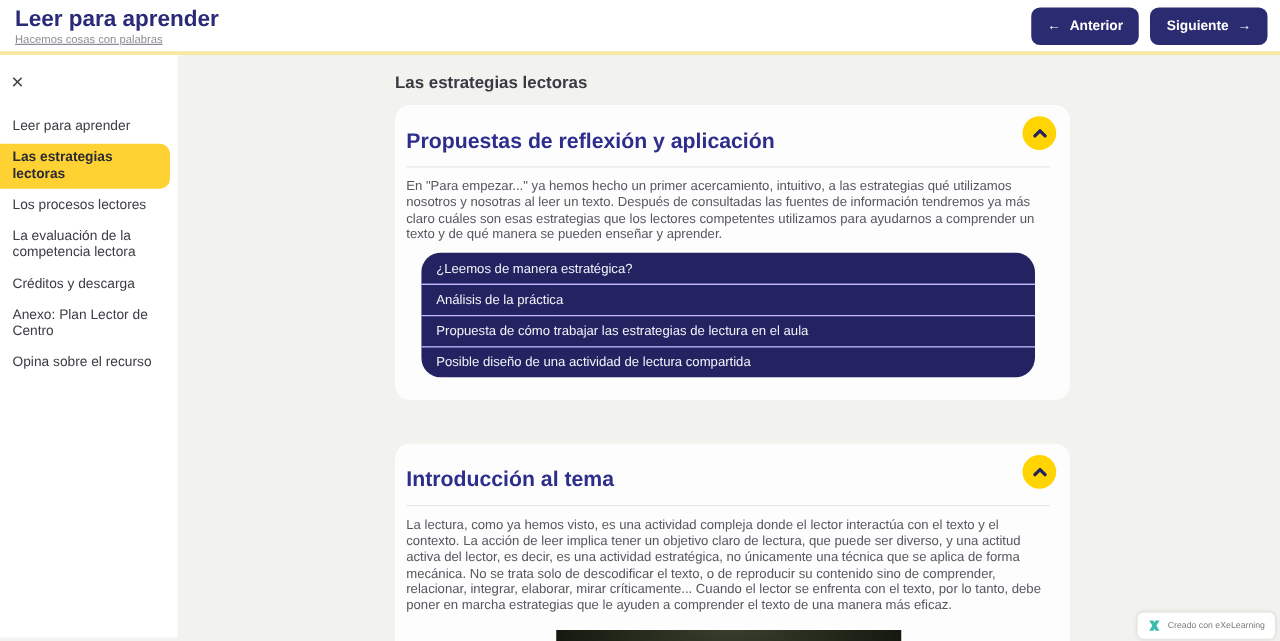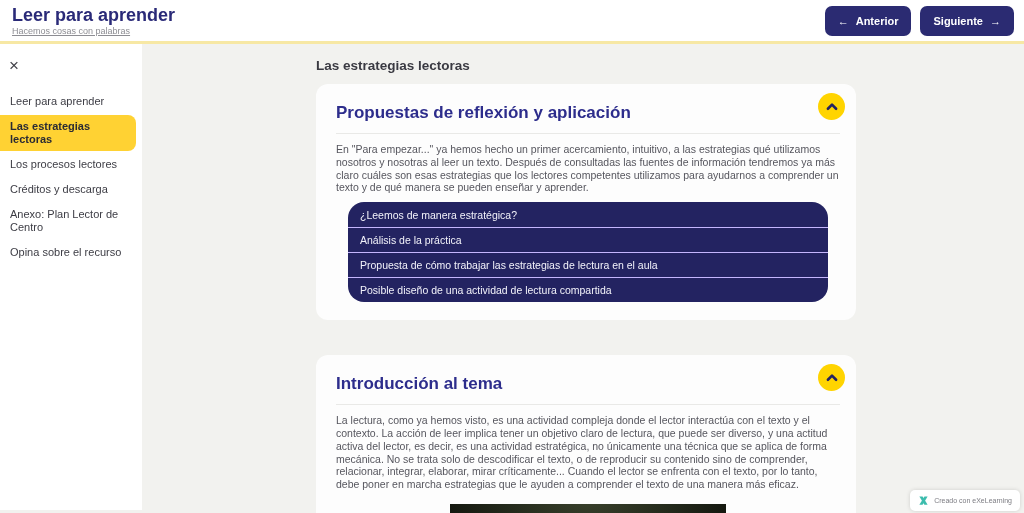--- a/index.html
+++ b/index.html
@@ -92,21 +92,21 @@
   .page-title {
     font-size: 13.5px;
     font-weight: bold;
     color: #3a3a42;
     margin-bottom: 11px;
   }
   .card {
     width: 540px;
     background: #fdfdfd;
     border-radius: 12px;
-    padding: 18px 16px 13px 20px;
+    padding: 18px 16px 13px 9px;
     position: relative;
     margin-bottom: 35px;
   }
   .card-title {
     font-size: 17px;
     font-weight: bold;
     color: #2d2d8c;
     padding-right: 44px;
     line-height: 22px;
   }
@@ -202,20 +202,21 @@
     </button>
   </div>
 </header>
 
 <div class="layout">
   <nav class="sidebar">
     <div class="close-icon">×</div>
     <div class="nav-item">Leer para aprender</div>
     <div class="nav-item active">Las estrategias lectoras</div>
     <div class="nav-item">Los procesos lectores</div>
+    <div class="nav-item">La evaluación de la competencia lectora</div>
     <div class="nav-item">Créditos y descarga</div>
     <div class="nav-item">Anexo: Plan Lector de Centro</div>
     <div class="nav-item">Opina sobre el recurso</div>
   </nav>
 
   <main>
     <div class="page-title">Las estrategias lectoras</div>
 
     <section class="card">
       <div class="card-title">Propuestas de reflexión y aplicación</div>

